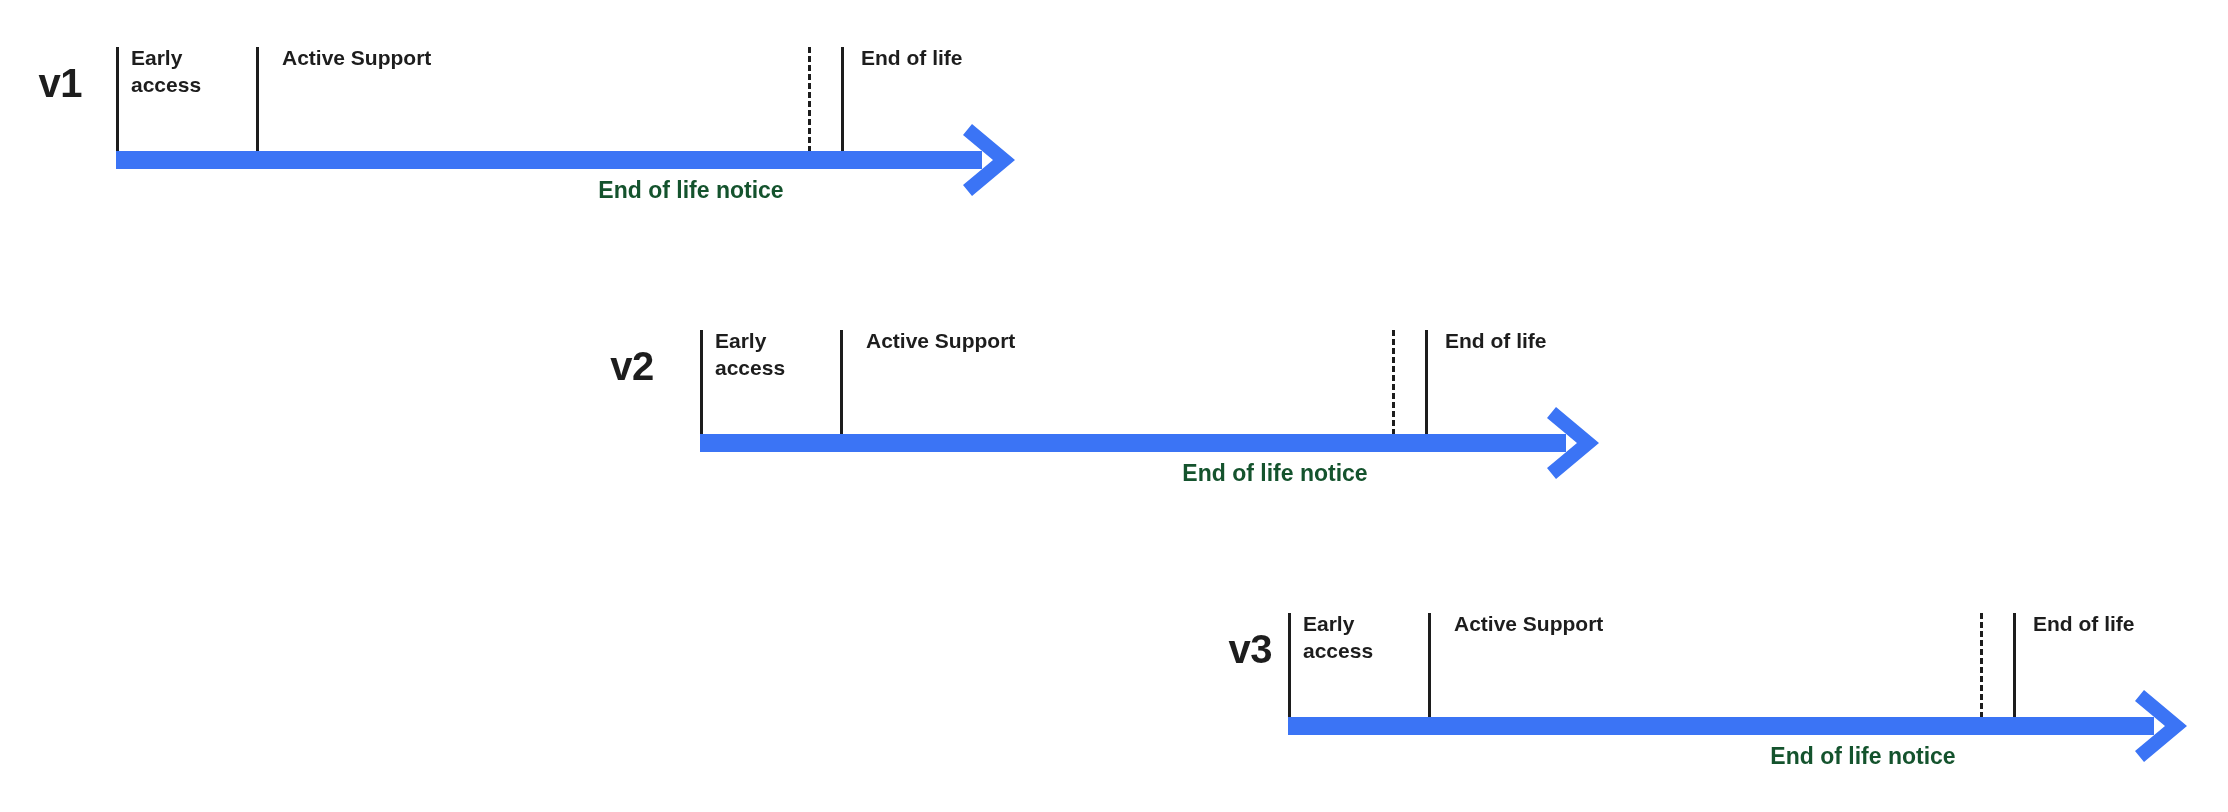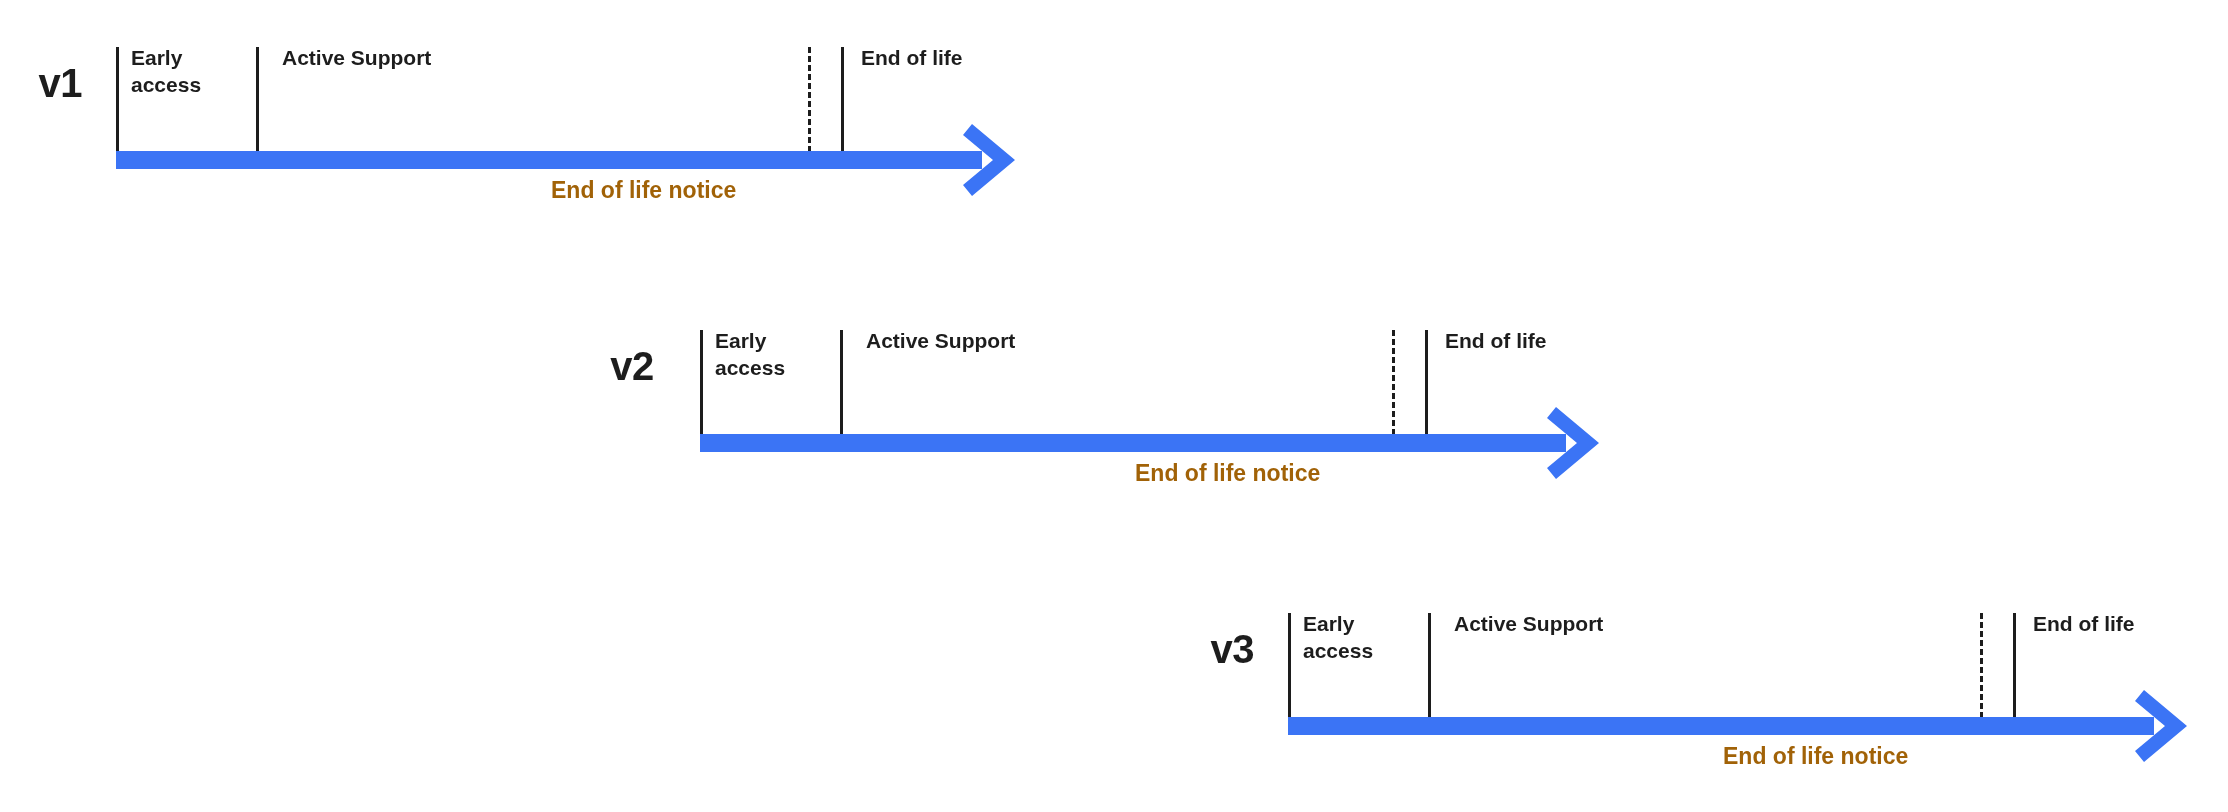--- a/index.html
+++ b/index.html
@@ -60,22 +60,23 @@
     width:52px;
     height:72px;
   }
   .arrow-head svg{display:block;}
 
   .notice-label{
     position:absolute;
     font-weight:bold;
     font-size:23px;
     line-height:27px;
-    color:#a16207;
+    color:#14532d;
     white-space:nowrap;
+    text-align:center;
   }
 </style>
 </head>
 <body>
 
 <div class="canvas">
 
   <div class="row" style="left:0px;top:0px;">
 
     <div class="version-label" style="left:14px;top:63px;width:68px;">v1</div>
@@ -123,21 +124,21 @@
       <svg width="52" height="72" viewBox="0 0 52 72" aria-hidden="true">
         <path d="M9 0 L52 36 L9 72 L0 61 L30 36 L0 11 Z" fill="#3b74f5"></path>
       </svg>
     </div>
 
     <div class="notice-label" style="left:551px;top:177px;width:280px;">End of life notice</div>
   </div>
 
   <div class="row" style="left:1172px;top:566px;">
 
-    <div class="version-label" style="left:14px;top:63px;width:68px;">v3</div>
+    <div class="version-label" style="left:32px;top:63px;width:68px;">v3</div>
 
     <div class="vline" style="left:116px;top:47px;height:105px;"></div>
     <div class="vline" style="left:256px;top:47px;height:105px;"></div>
     <div class="vdash" style="left:808px;top:47px;height:105px;"></div>
     <div class="vline" style="left:841px;top:47px;height:105px;"></div>
 
     <div class="phase-label" style="left:131px;top:44px;width:120px;">Early
 access</div>
 
     <div class="phase-label" style="left:282px;top:44px;width:420px;">Active Support</div>

